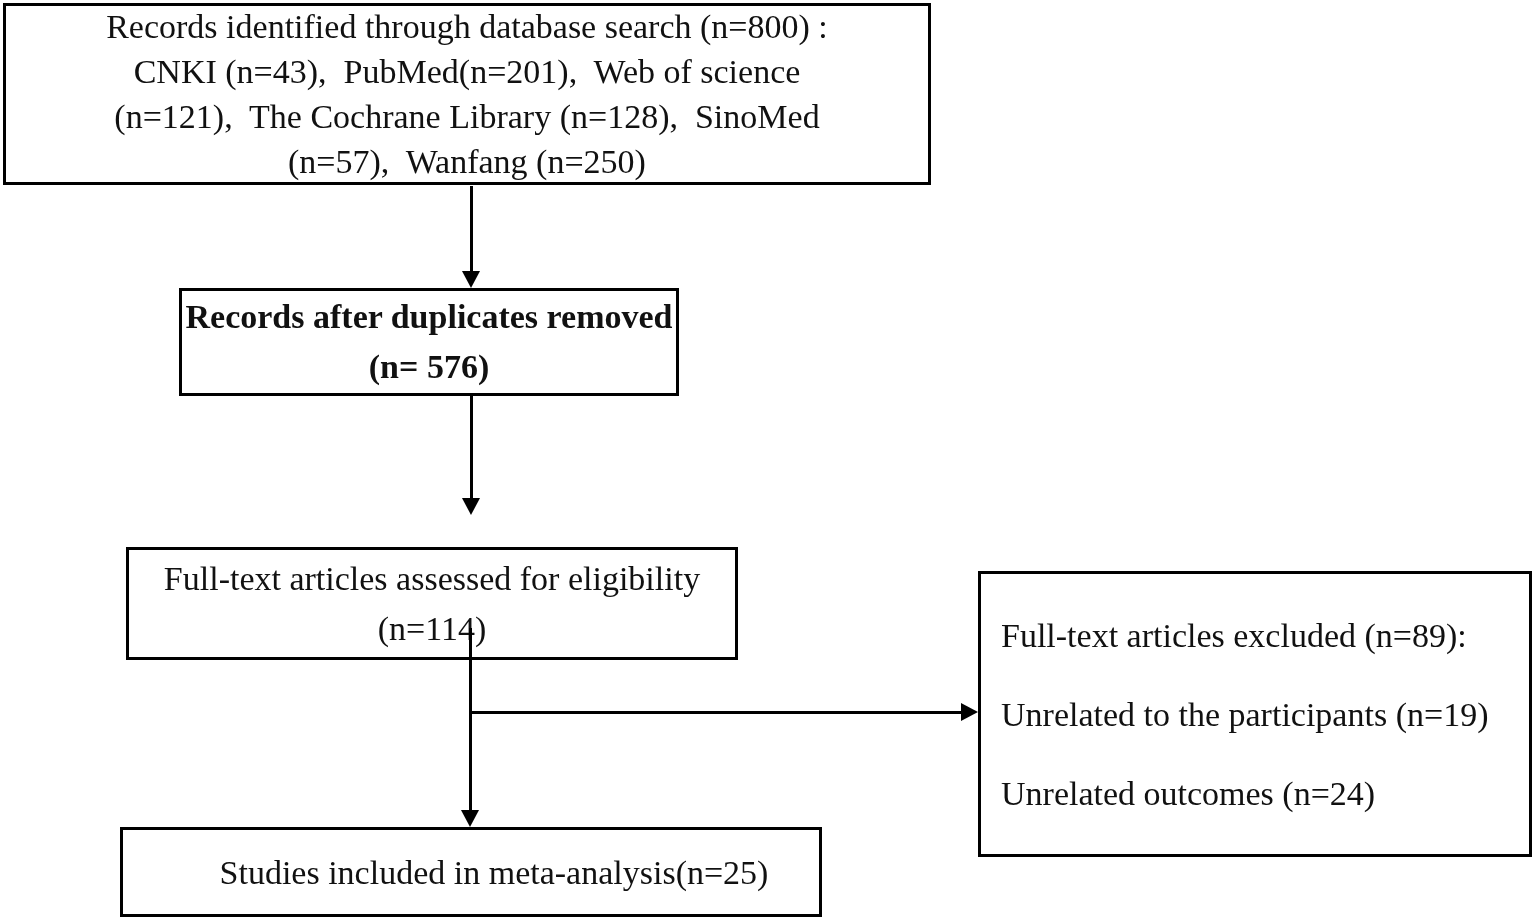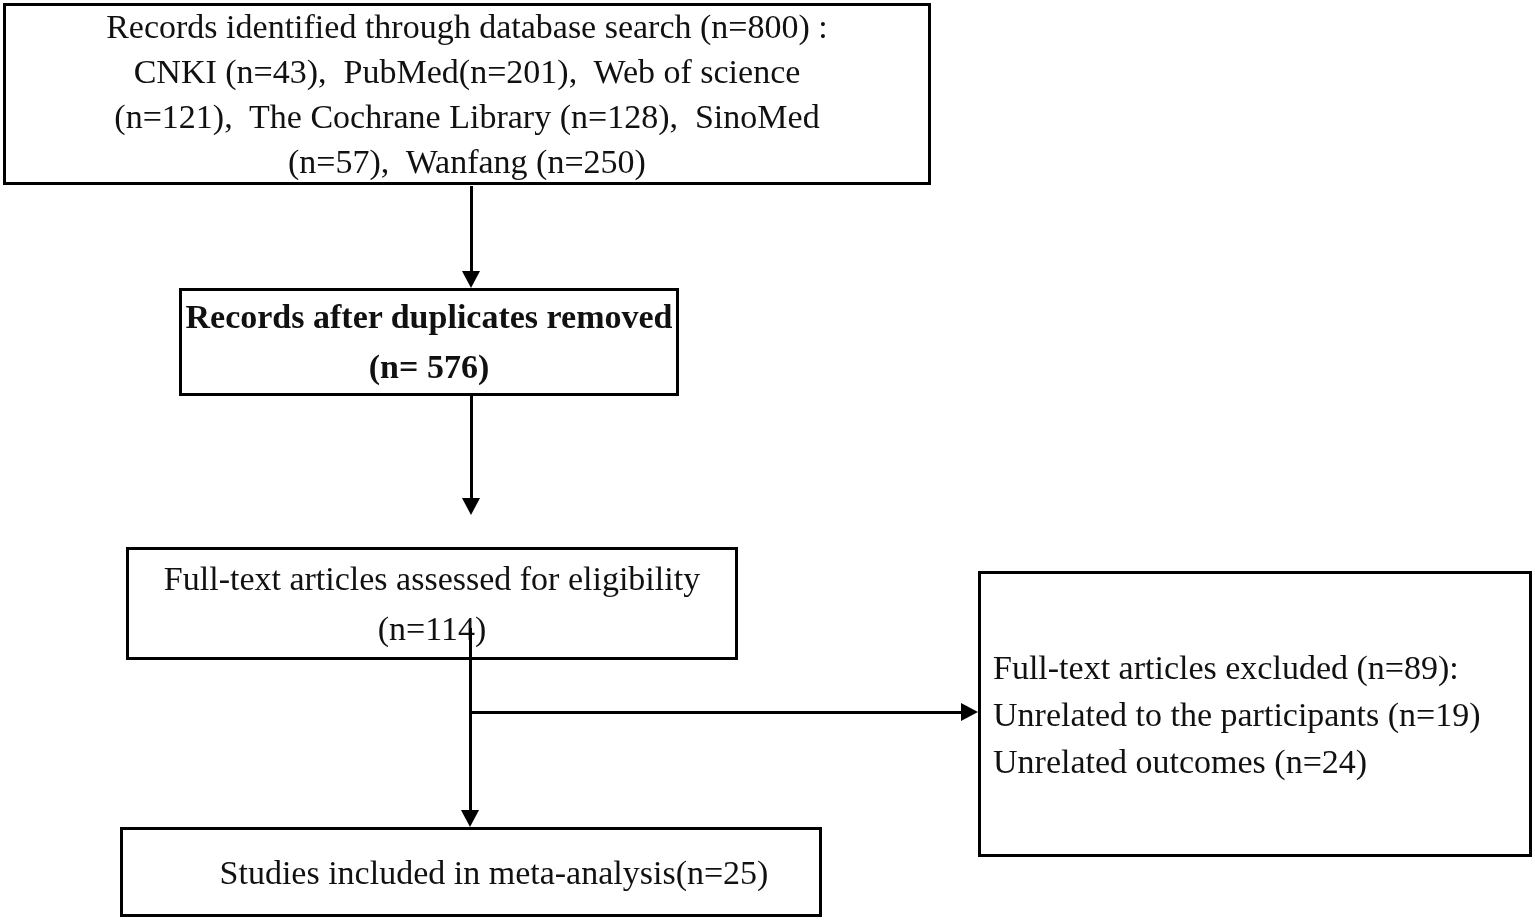--- a/index.html
+++ b/index.html
@@ -26,21 +26,22 @@
     justify-content: center;
     font-size: 34px;
   }
   .box.center {
     align-items: center;
     text-align: right;
   }
   .box.left {
     align-items: flex-start;
     text-align: left;
-    padding: 0 12px;
+    padding: 0 20px;
+    gap: 32px;
   }
   .line {
     white-space: pre;
   }
   .vline {
     position: absolute;
     width: 3px;
     background: #000000;
   }
   .hline {

